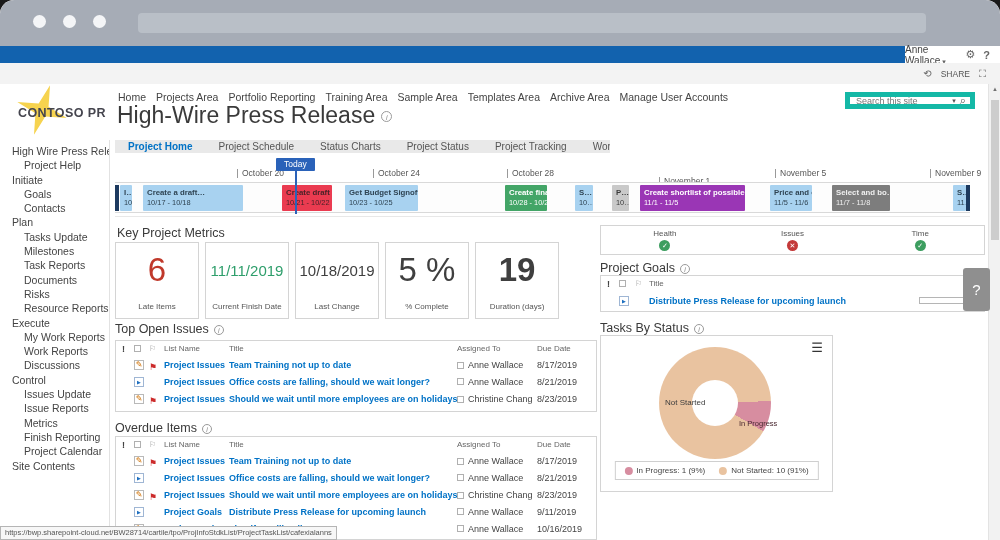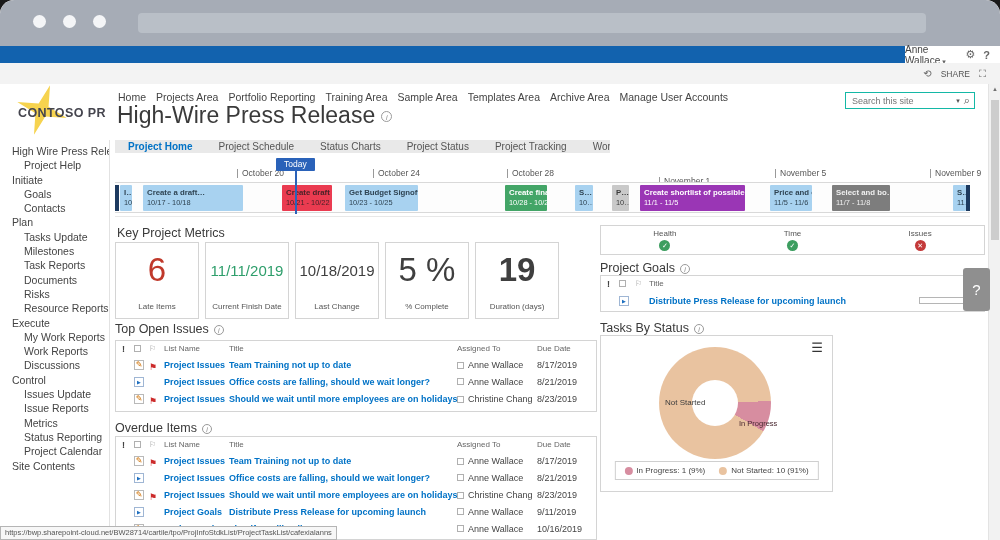--- a/index.html
+++ b/index.html
@@ -36,21 +36,21 @@
   
   .logo { position:absolute; left:12px; top:90px; width:104px; height:45px; }
   .logo .star { position:absolute; left:4px; top:-6px; width:52px; height:52px; background:#f6d34f;
     clip-path:polygon(50% 0%, 60% 40%, 100% 50%, 60% 60%, 50% 100%, 40% 60%, 0% 50%, 40% 40%);
     transform:rotate(18deg); }
   .logo .text { position:absolute; left:6px; top:16px; font-size:12.5px; font-weight:bold;
                 color:#45454e; letter-spacing:.4px; }
   .topnav { position:absolute; left:118px; top:91px; display:flex; gap:10px; font-size:10.5px; color:#444; }
   .topnav span { white-space:nowrap; cursor:pointer; }
   .searchbox { position:absolute; left:845px; top:92px; width:130px; height:17px; background:#fff;
-               border:1px solid #14b8a6; display:flex; align-items:center; }
+               border:5px solid #14b8a6; display:flex; align-items:center; }
   .searchbox input { border:0; outline:0; flex:1; font-size:9px; color:#555; padding-left:6px;
                      font-family:"Liberation Sans", sans-serif; background:transparent; width:80px; }
   .searchbox .sdrop { font-size:7px; color:#555; padding:0 4px; }
   .searchbox .smag { font-size:11px; color:#555; padding-right:4px; }
   .pagetitle { position:absolute; left:117px; top:102px; font-size:23px; font-weight:300; color:#3a3a3a; }
   .info-i { display:inline-block; width:11px; height:11px; border:1px solid #9a9a9a; border-radius:50%;
             font-size:7px; color:#8a8a8a; text-align:center; line-height:11px; vertical-align:middle;
             margin-left:6px; font-weight:400; font-style:italic; }
   .info-i.small { width:10px; height:10px; line-height:10px; margin-left:5px; }
 
@@ -237,21 +237,21 @@
       <div class="item l1">Risks</div>
       <div class="item l1">Resource Reports</div>
       <div class="item l0">Execute</div>
       <div class="item l1">My Work Reports</div>
       <div class="item l1">Work Reports</div>
       <div class="item l1">Discussions</div>
       <div class="item l0">Control</div>
       <div class="item l1">Issues Update</div>
       <div class="item l1">Issue Reports</div>
       <div class="item l1">Metrics</div>
-      <div class="item l1">Status Reporting</div>
+      <div class="item l1">Finish Reporting</div>
       <div class="item l1">Project Calendar</div>
       <div class="item l0">Site Contents</div>
     </div>
 
   <div class="tabstrip">
 
   <span class="tab active">Project Home</span>
       <span class="tab idle">Project Schedule</span>
       <span class="tab idle">Status Charts</span>
       <span class="tab idle">Project Status</span>
@@ -364,27 +364,27 @@
     </div>
 
   <div class="healthbox">
 
       <div class="hcol">
         <span class="hlbl">Health</span>
         <span class="hdot ok"></span>
       </div>
 
       <div class="hcol">
+        <span class="hlbl">Issues</span>
+        <span class="hdot bad"></span>
+      </div>
+
+      <div class="hcol">
         <span class="hlbl">Time</span>
         <span class="hdot ok"></span>
-      </div>
-
-      <div class="hcol">
-        <span class="hlbl">Issues</span>
-        <span class="hdot bad"></span>
       </div>
     </div>
 
   <div class="sectitle" style="left:600px; top:261px;"><span>Project Goals</span><span class="info-i small">i</span></div>
   <div class="listbox goalsbox">
     <div class="grow ghead">
       <span class="hx" style="font-size:9px;font-weight:bold;color:#444">!</span>
       <span class="cbx"></span>
       <span class="flagout">⚐</span>
       <span>Title</span>

